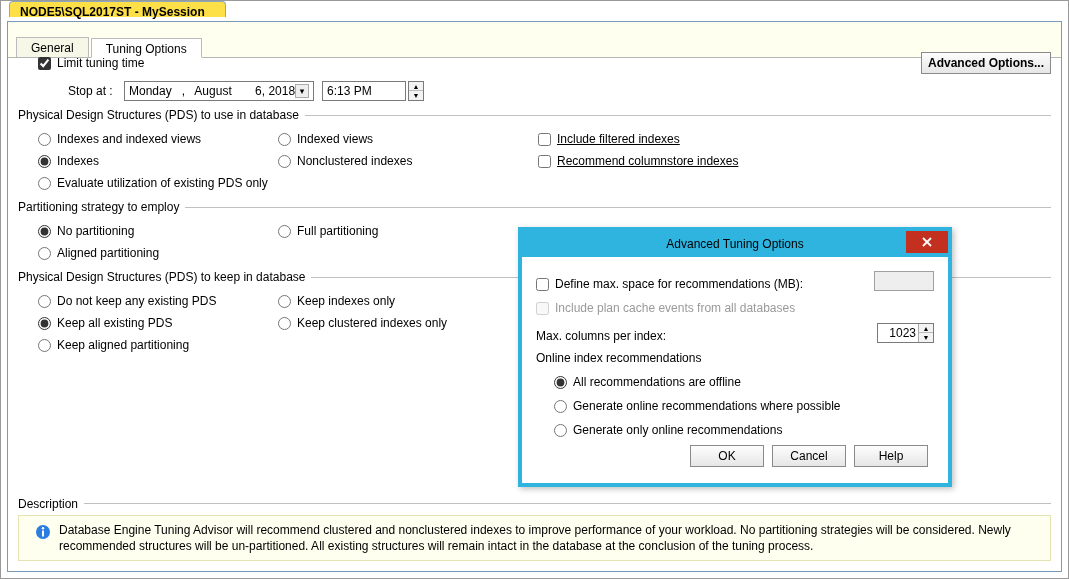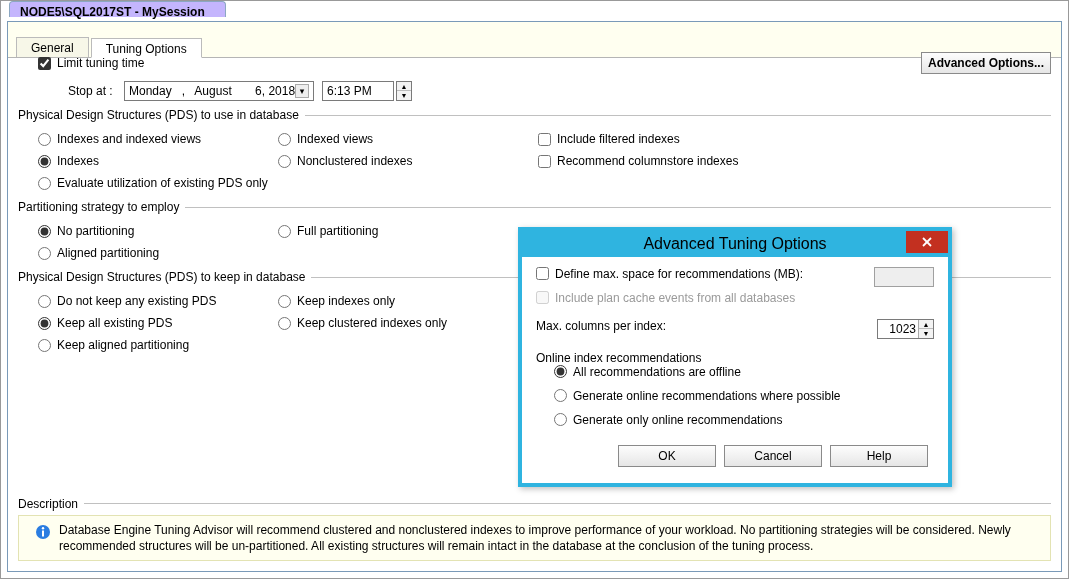--- a/index.html
+++ b/index.html
@@ -1,67 +1,67 @@
 <!DOCTYPE html>
 <html><head>
 <meta charset="utf-8">
 <style>
   * { box-sizing: border-box; }
   html, body { margin:0; padding:0; font-family: "Segoe UI", Tahoma, sans-serif; font-size:12px; color:#000; background:#fff; }
   .root { width:1069px; height:579px; position:relative; border:1px solid #999; background:#fff; }
   
   .outer-tab-strip { height:20px; padding-left:8px; background:#fff; }
-  .outer-tab { display:inline-block; height:16px; line-height:20px; padding:0 20px 0 10px; border:1px solid #8ca7c2; border-bottom:none; background:#c4b5fd; border-radius:4px 4px 0 0; font-weight:bold; font-size:12px; }
+  .outer-tab { display:inline-block; height:16px; line-height:20px; padding:0 20px 0 10px; border:1px solid #8ca7c2; border-bottom:none; background:#fde047; border-radius:4px 4px 0 0; font-weight:bold; font-size:12px; }
   .main-pane { position:absolute; top:20px; left:6px; right:6px; bottom:6px; border:1px solid #7a9ab8; background:#fff; }
   
   .inner-tab-row { height:36px; background:#fffff0; border-bottom:1px solid #b5b5b5; display:flex; align-items:flex-end; padding-left:8px; }
   .inner-tab { height:20px; line-height:20px; padding:0 14px; border:1px solid #bbb; border-bottom:none; margin-right:2px; background:#f7f7e8; cursor:pointer; }
   .inner-tab.active { background:#fff; border-bottom:1px solid #fff; position:relative; top:1px; }
   .content { position:absolute; top:22px; left:0; right:0; bottom:0; padding:8px 10px; }
   
   .row { display:flex; align-items:center; height:22px; }
   .chk, .rdo { margin:0 6px 0 0; }
   .indent1 { padding-left:20px; }
   fieldset.group { border:none; border-top:1px solid #c0c0c0; margin:6px 0 2px 0; padding:6px 0 0 0; }
   fieldset.group > legend { padding:0 6px 0 0; font-size:12px; color:#000; background:#fff; }
   .cols3 { display:flex; }
   .col { }
   .colA { width:260px; padding-left:20px;}
   .colB { width:260px; }
-  .colC { width:340px; }
+  .colC { width:340px;text-decoration:underline; }
   label { cursor:default; }
   
   .datebox, .timebox { display:inline-flex; align-items:center; border:1px solid #7a7a7a; height:20px; padding:0 4px; background:#fff; }
   .datebox { width:190px; justify-content:space-between; }
-  .timebox { width:72px; justify-content:space-between; margin-left:8px; }
+  .timebox { width:84px; justify-content:space-between; margin-left:8px; }
   .dropcal { width:14px; height:14px; display:inline-flex; align-items:center; justify-content:center; font-size:9px; color:#000; background:#eee; border:1px solid #aaa;}
   .spinner { display:inline-flex; flex-direction:column; border:1px solid #7a7a7a; margin-left:2px;}
   .spinbtn { width:14px; height:9px; display:flex; align-items:center; justify-content:center; font-size:7px; background:#f3f3f3; border-bottom:1px solid #bbb; cursor:pointer;}
   .spinbtn:last-child{border-bottom:none;}
   
   .adv-btn { position:absolute; right:10px; top:30px; width:130px; height:22px; border:1px solid #8a8a8a; background:linear-gradient(#fdfdfd,#e6e6e6); cursor:pointer; font-size:12px;font-weight:bold; }
   
   .desc-group { position:absolute; left:10px; right:10px; bottom:10px; }
   .desc-group fieldset { border:none; border-top:1px solid #c0c0c0; margin:0; padding:4px 0 0 0;}
   .desc-group legend { padding:0 6px 0 0; }
   .desc-box { background:#fffff0; border:1px solid #e3e3b3; padding:6px 16px; display:flex; gap:8px; align-items:flex-start; }
   .info-icon-svg { flex:0 0 auto; margin-top:2px; }
   
   .dialog { position:absolute; left:510px; top:205px; width:434px; border:4px solid #2fb4e0; background:#fff; box-shadow:2px 2px 6px rgba(0,0,0,0.25);}
-  .dialog-title { height:26px; background:#2fb4e0; display:flex; align-items:center; justify-content:center; position:relative; color:#000; font-size:16px; }
+  .dialog-title { height:26px; background:#2fb4e0; display:flex; align-items:center; justify-content:center; position:relative; color:#000; font-size:12px; }
   .dialog-close { position:absolute; right:0; top:0; width:42px; height:22px; background:#c33020; color:#fff; display:flex; align-items:center; justify-content:center; font-weight:bold; cursor:pointer; font-size:14px;}
   .dialog-body { padding:10px 14px 6px 14px; }
-  .dlg-row { display:flex; align-items:flex-start; height:24px; }
+  .dlg-row { display:flex; align-items:flex-end; height:24px; }
   .dlg-row.disabled { color:#9a9a9a; }
   .dlg-input { border:1px solid #a0a0a0; height:20px; width:60px; background:#eee;}
   .dlg-numbox { display:inline-flex; align-items:center; border:1px solid #7a7a7a; height:20px; background:#fff;}
   .dlg-num { border:none; outline:none; width:40px; text-align:right; padding-right:2px; font-size:12px;}
   .dlg-sub { padding-left:18px; }
   .dlg-buttons { display:flex; justify-content:flex-end; gap:8px; padding:8px 6px 10px 0; }
-  .dlg-btn { width:98px; height:22px; border:1px solid #8a8a8a; background:linear-gradient(#fdfdfd,#e6e6e6); cursor:pointer; font-size:12px;}
+  .dlg-btn { width:74px; height:22px; border:1px solid #8a8a8a; background:linear-gradient(#fdfdfd,#e6e6e6); cursor:pointer; font-size:12px;}
   input[type=checkbox], input[type=radio] { accent-color:#333; margin-top:0;}
 </style>
 </head>
 <body>
 
 <div class="root">
   <div class="outer-tab-strip">
     <div class="outer-tab">NODE5\SQL2017ST - MySession</div>
   </div>
 

